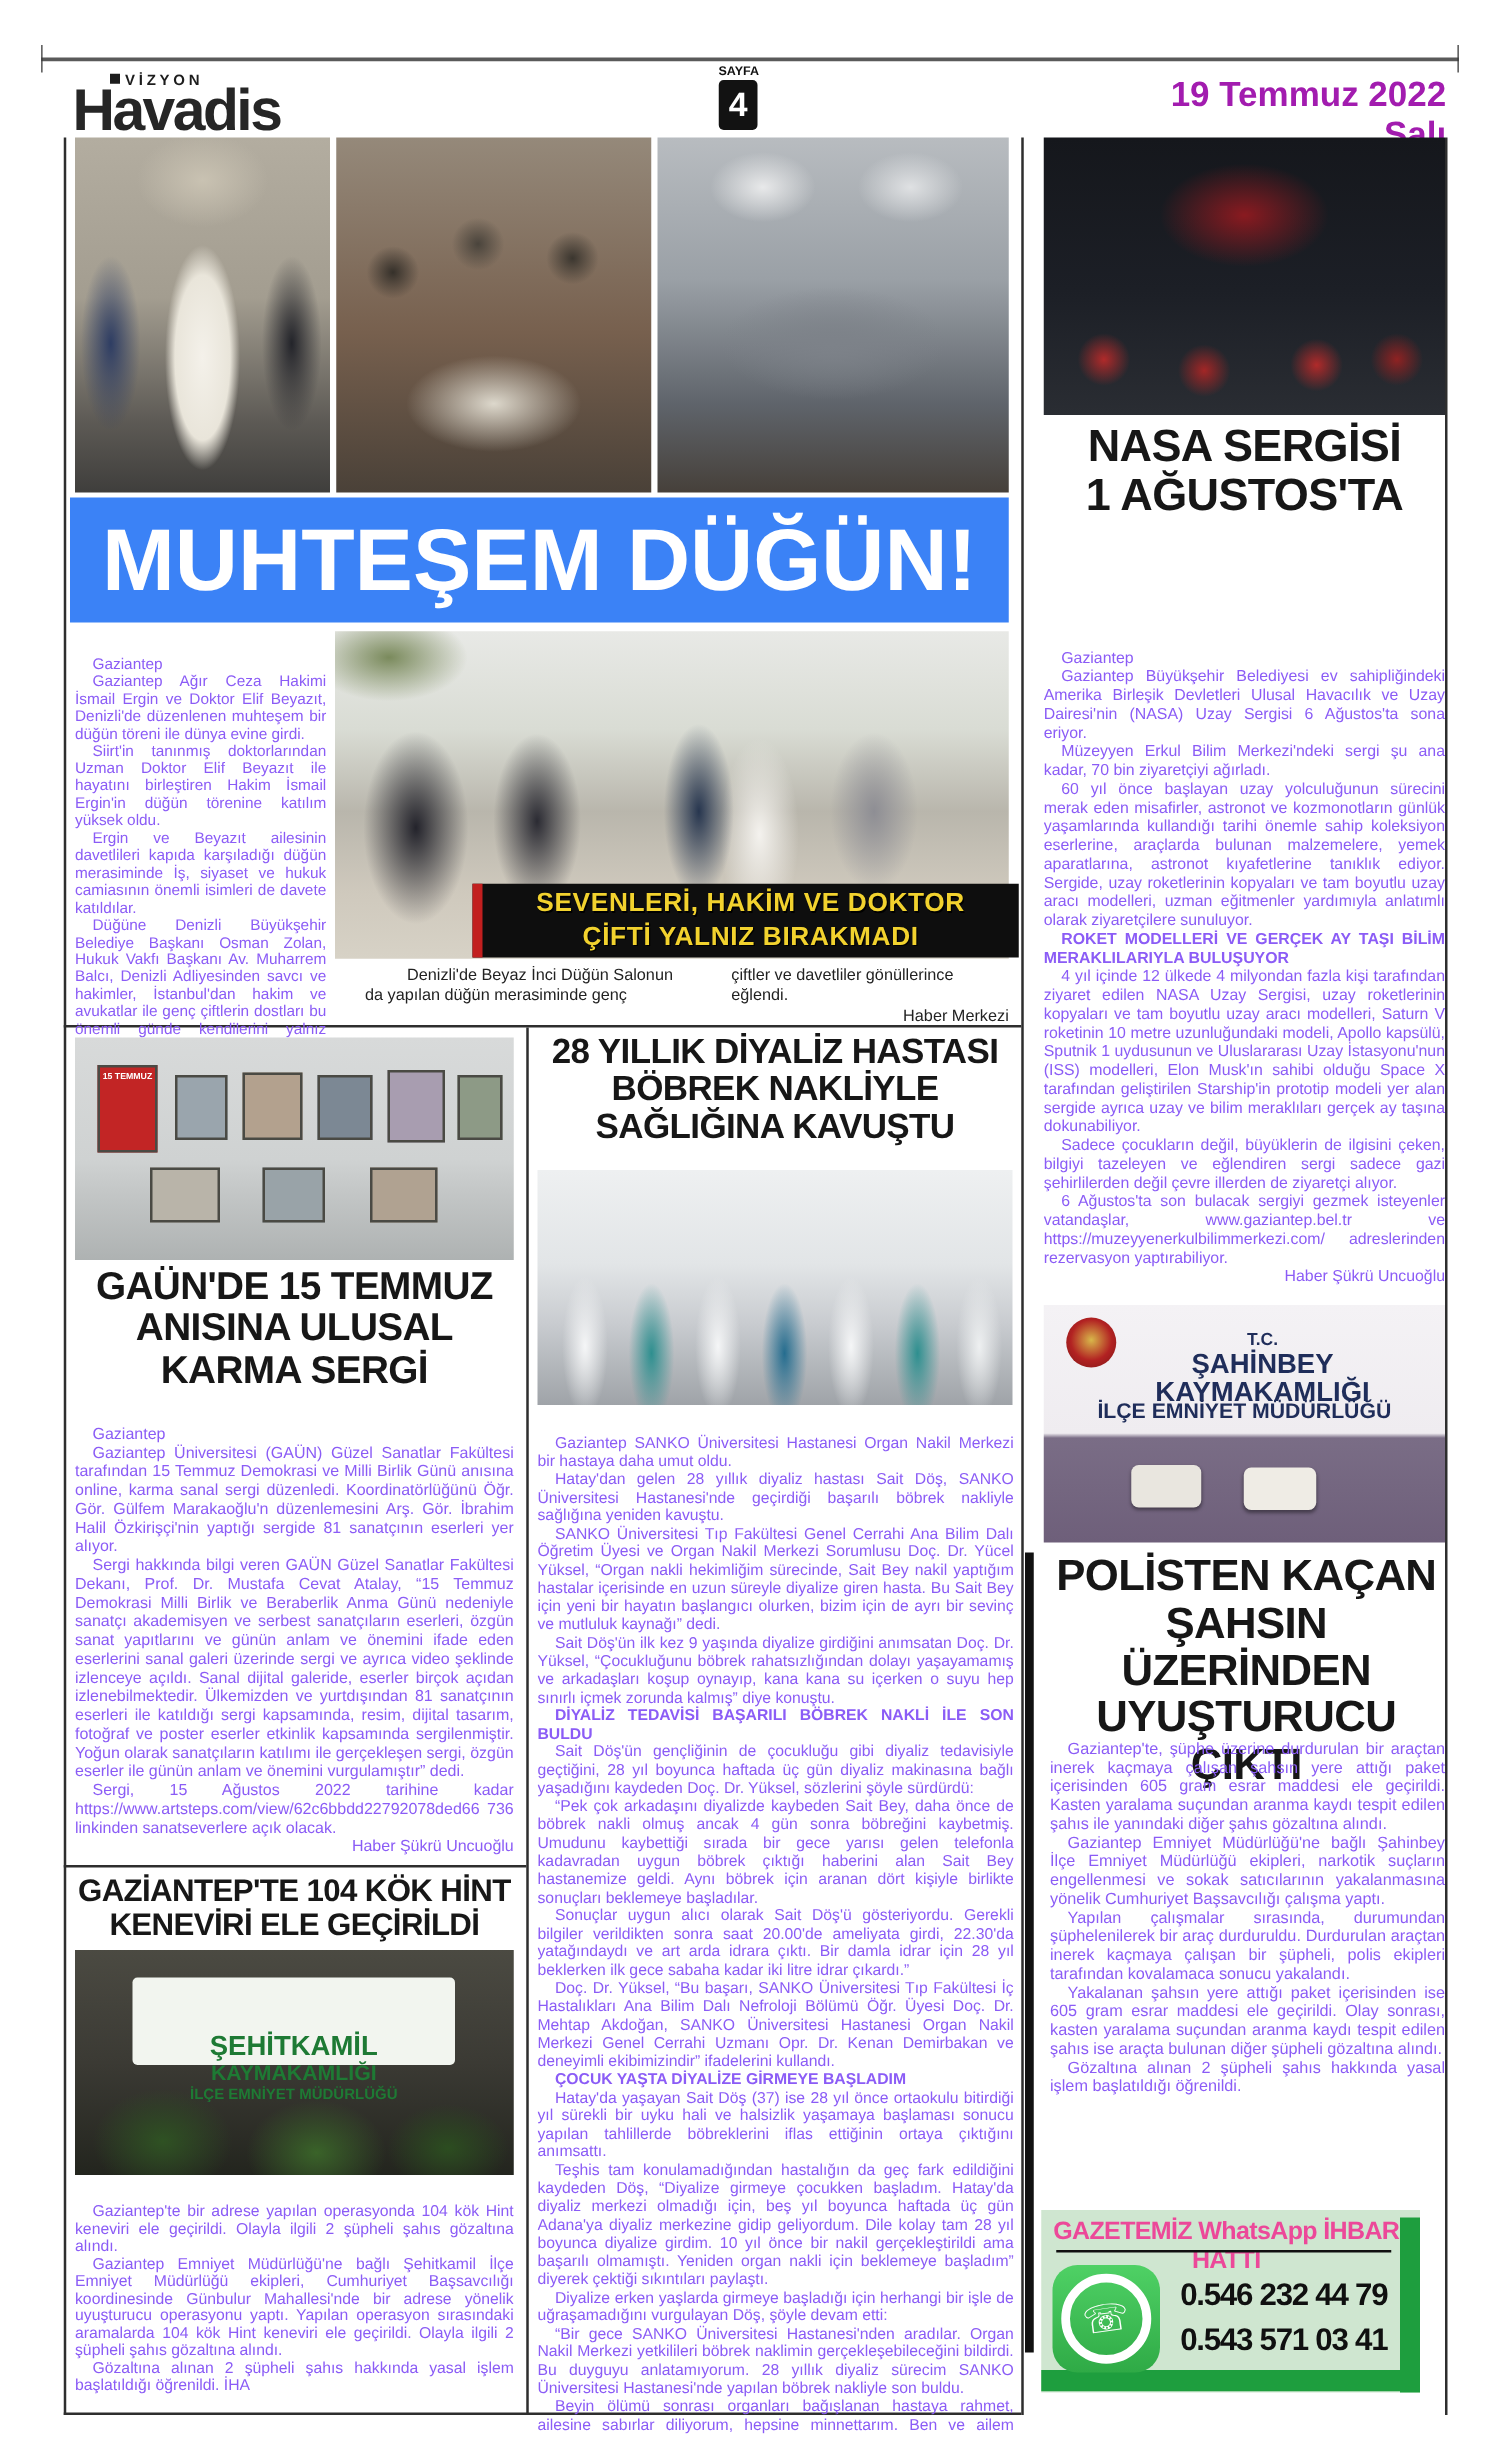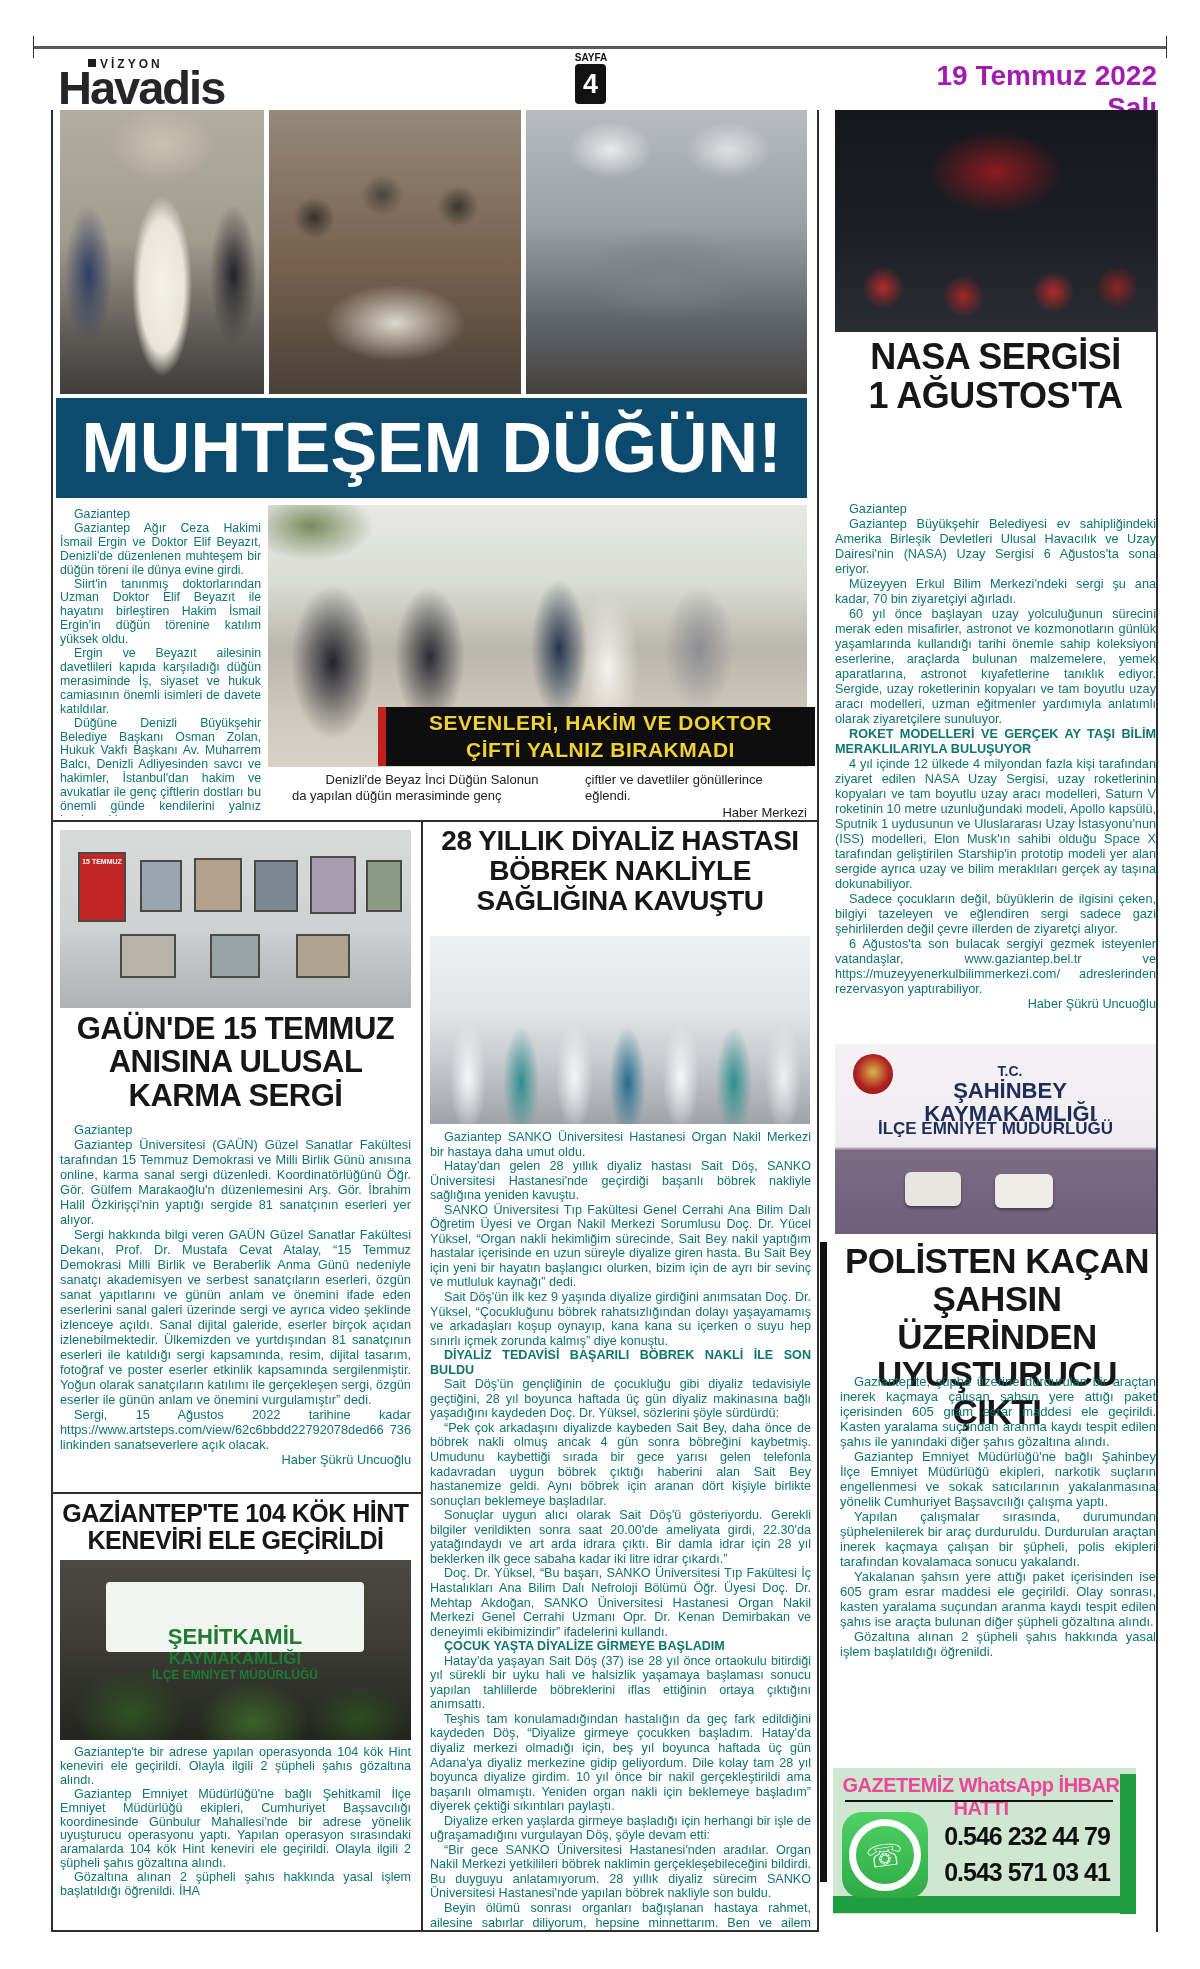--- a/index.html
+++ b/index.html
@@ -17,26 +17,26 @@
                 color:#fff;font-size:27px;font-weight:900;text-align:center;line-height:40px;}
   #date{left:900px;top:60px;width:257px;text-align:right;font-size:28px;font-weight:bold;color:#a21caf;}
   
   .vline{width:2px;background:#2e2e2e;}
   .hline{height:2px;background:#2e2e2e;}
   
   .photo{position:absolute;overflow:hidden;}
   
   .hl p{margin:0;padding:0;font-weight:900;text-align:center;color:#171717;letter-spacing:-0.5px;line-height:1.08;}
   
-  .body-text{text-align:justify;overflow:hidden;color:#0f766e;}
+  .body-text{text-align:justify;overflow:hidden;color:#8b5cf6;margin-top:17px;}
   .body-text p{margin:0;padding:0;text-indent:14px;}
   .body-text p.sub{font-weight:bold;}
   .body-text p.credit{text-align:right;text-indent:0;}
   
-  #banner{left:56px;top:398px;width:751px;height:100px;background:#0c4a6e;display:flex;align-items:center;justify-content:center;}
+  #banner{left:56px;top:398px;width:751px;height:100px;background:#3b82f6;display:flex;align-items:center;justify-content:center;}
   #banner span{color:#fff;font-size:70px;font-weight:900;letter-spacing:0px;white-space:nowrap;}
   
   #overlay-bar{left:378px;top:707px;width:429px;height:59px;background:#0e0e0e;border-left:8px solid #c21f1f;
                display:flex;flex-direction:column;align-items:center;justify-content:center;}
   #overlay-bar p{margin:0;color:#f2d22e;font-weight:900;font-size:21px;letter-spacing:0.5px;line-height:1.25;
                  text-shadow:1px 1px 0 #000;}
   .caption{font-size:13px;color:#222;line-height:1.25;}
   
   .art{position:absolute;border:2px solid #4a4a44;background:#b9b4a9;}
   

